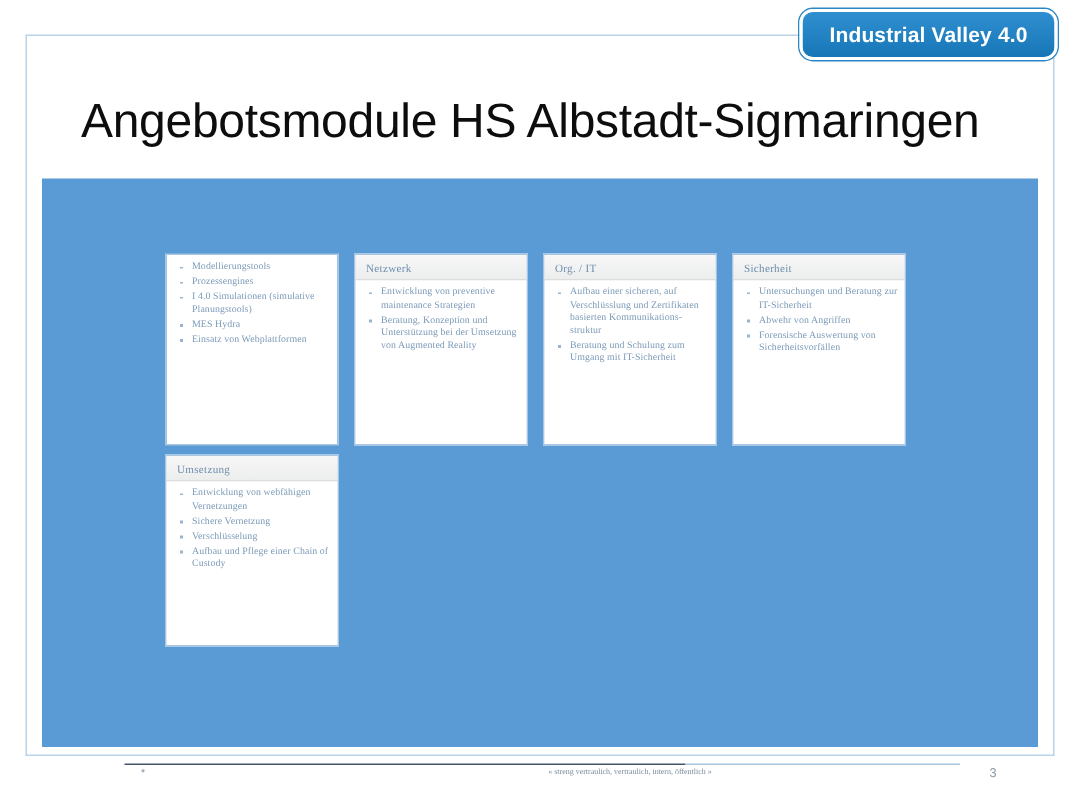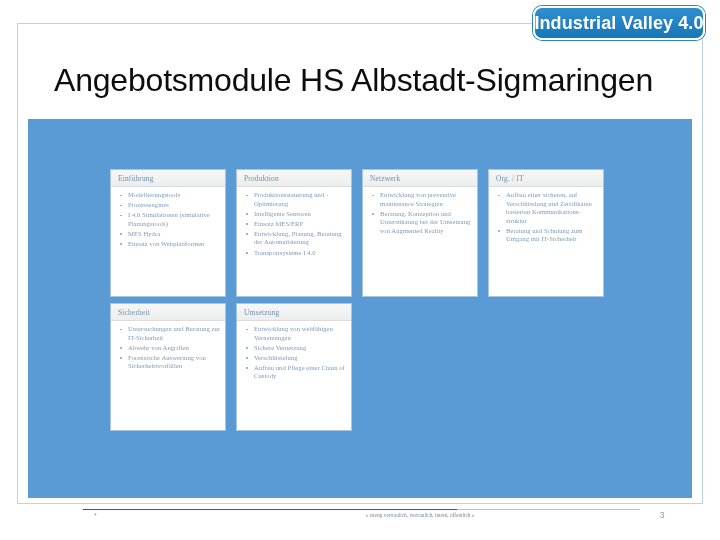--- a/index.html
+++ b/index.html
@@ -33,21 +33,21 @@
     background: linear-gradient(180deg,#2f8fd0 0%,#1676b6 100%);
     border: 2px solid #ffffff;
     border-radius: 9px;
     box-shadow: 0 0 0 1px #2a86c4;
     display: flex;
     align-items: center;
     justify-content: center;
   }
   .logo-badge span {
     color: #ffffff;
-    font-size: 18px;
+    font-size: 14px;
     font-weight: bold;
     letter-spacing: 0.1px;
     white-space: nowrap;
   }
   
   .slide-title {
     position: absolute;
     left: 54px; top: 62px;
     width: 620px;
     font-size: 32px;
@@ -167,45 +167,32 @@
     <span>Industrial Valley 4.0</span>
   </div>
 
   <h1 class="slide-title">Angebotsmodule HS Albstadt-Sigmaringen</h1>
 
   <div class="blue-panel"></div>
 
   <div class="card-grid">
 
     <div class="card">
-      <div class="card-header">Einführung</div>
       <div class="card-body">
         <ul class="bullets">
           <li>Modellierungstools</li>
           <li>Prozessengines</li>
           <li>I 4.0 Simulationen (simulative Planungstools)</li>
           <li>MES Hydra</li>
           <li>Einsatz von Webplattformen</li>
         </ul>
       </div>
     </div>
 
 
-    <div class="card">
-      <div class="card-header">Produktion</div>
-      <div class="card-body">
-        <ul class="bullets">
-          <li>Produktionssteuerung und -Optimierung</li>
-          <li>Intelligente Sensoren</li>
-          <li>Einsatz MES/ERP</li>
-          <li>Entwicklung, Planung, Beratung der Automatisierung</li>
-          <li>Transportsysteme I 4.0</li>
-        </ul>
-      </div>
-    </div>
 
     <div class="card">
       <div class="card-header">Netzwerk</div>
       <div class="card-body">
         <ul class="bullets">
           <li>Entwicklung von preventive maintenance Strategien</li>
           <li>Beratung, Konzeption und Unterstützung bei der Umsetzung von Augmented Reality</li>
         </ul>
       </div>
     </div>

